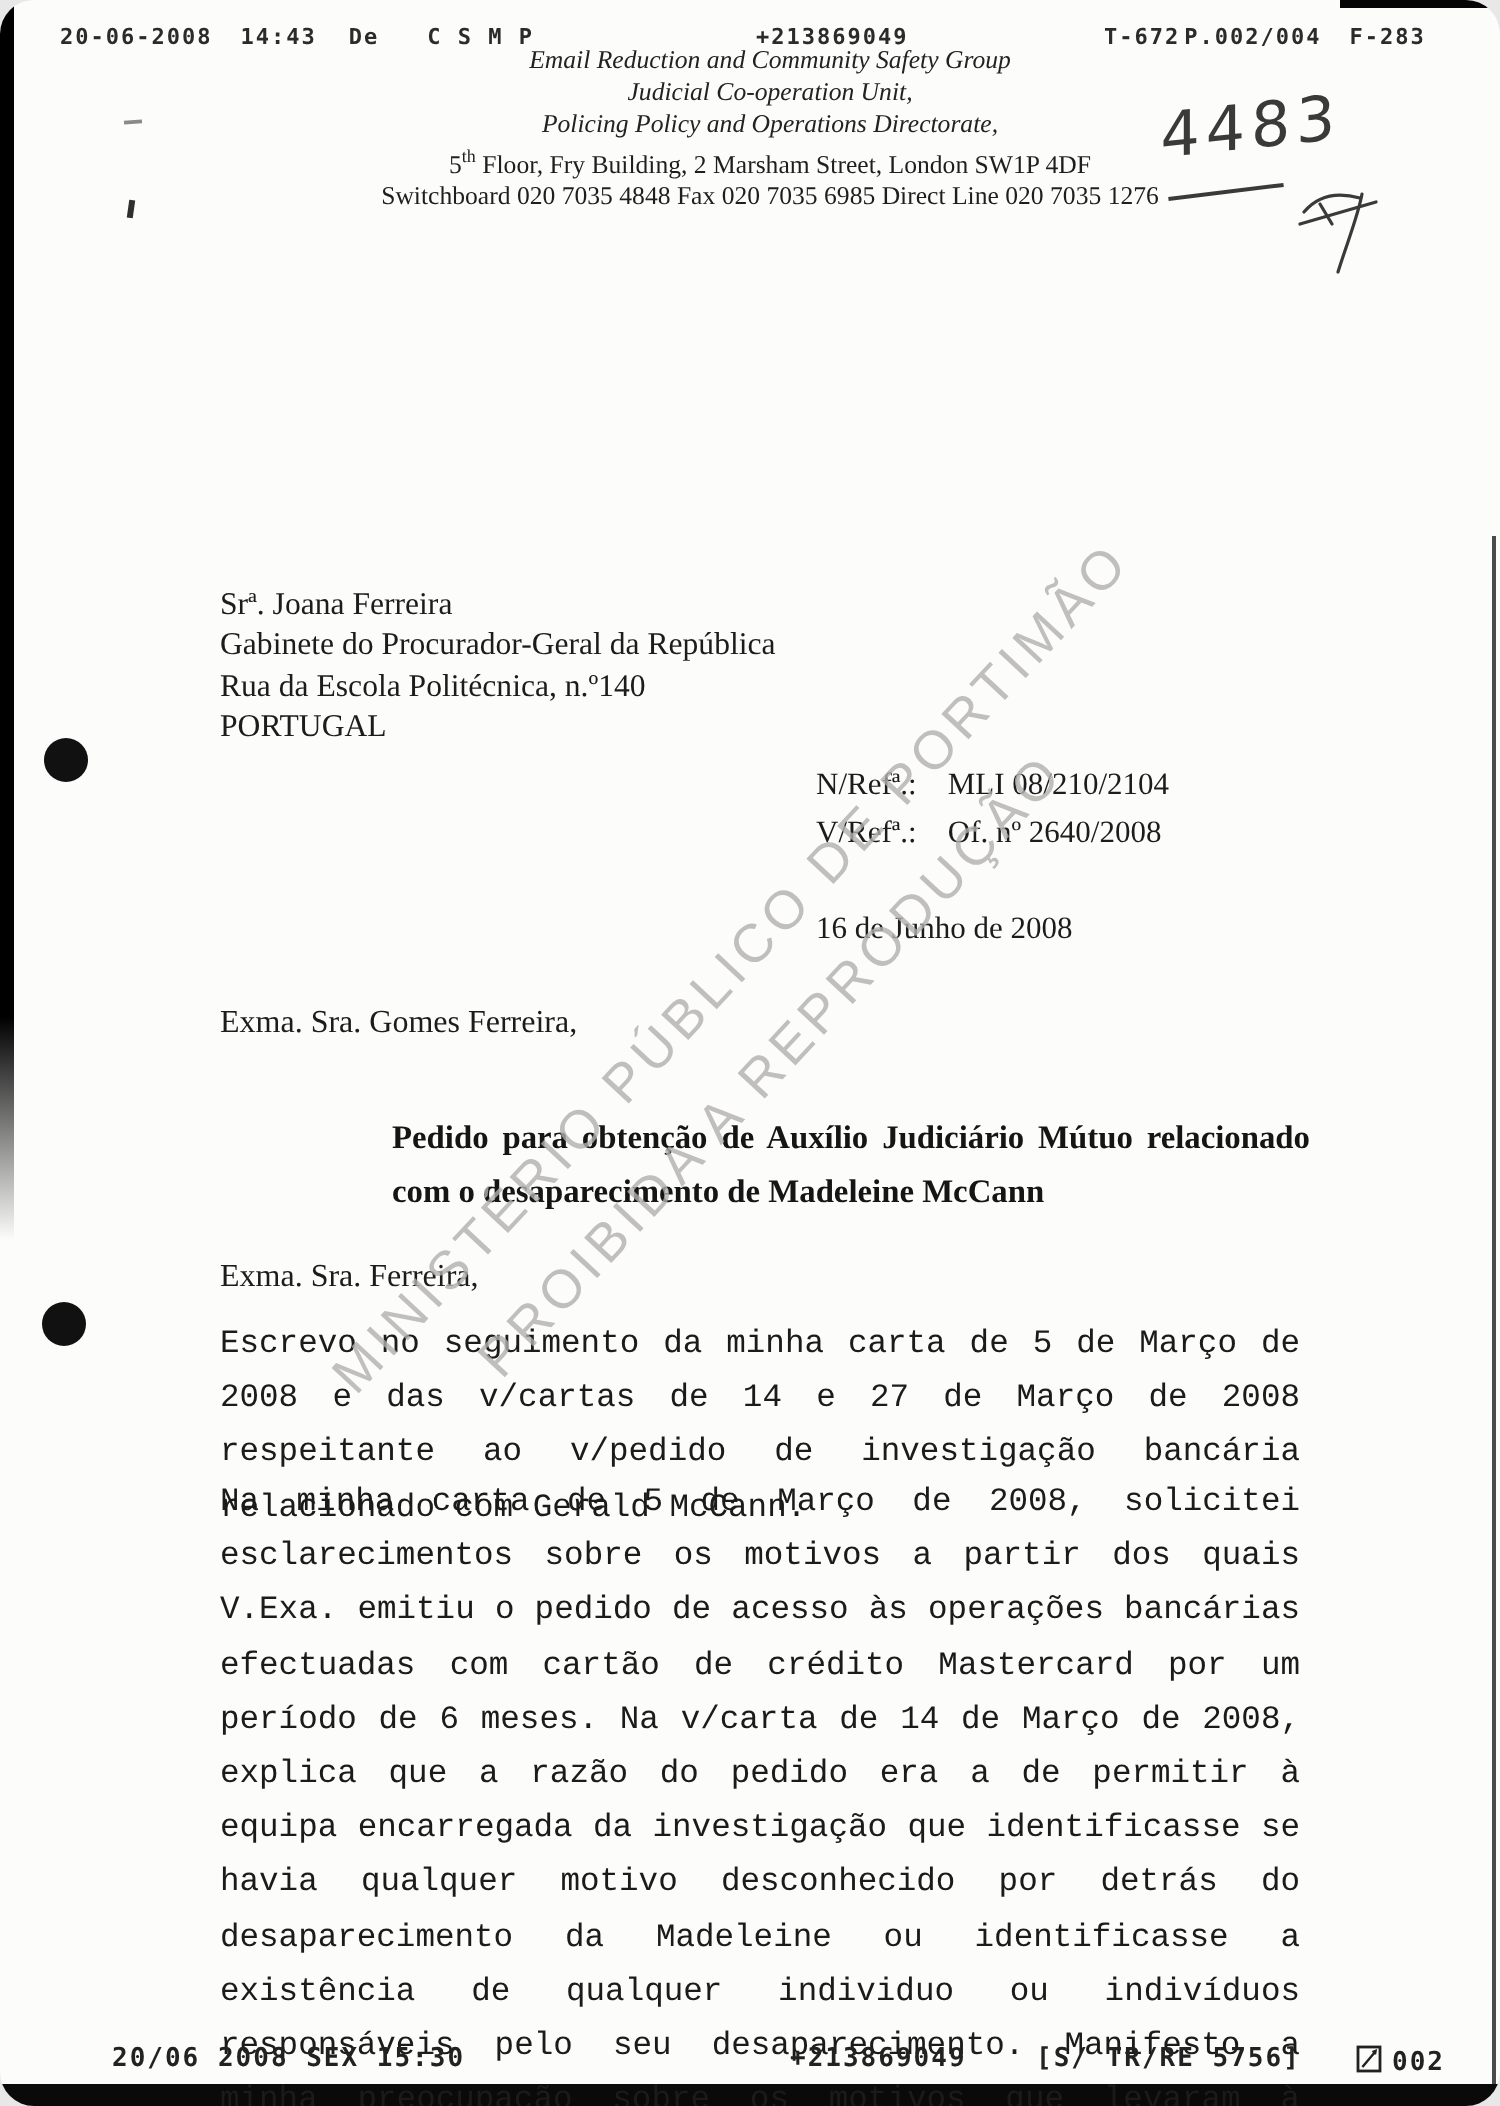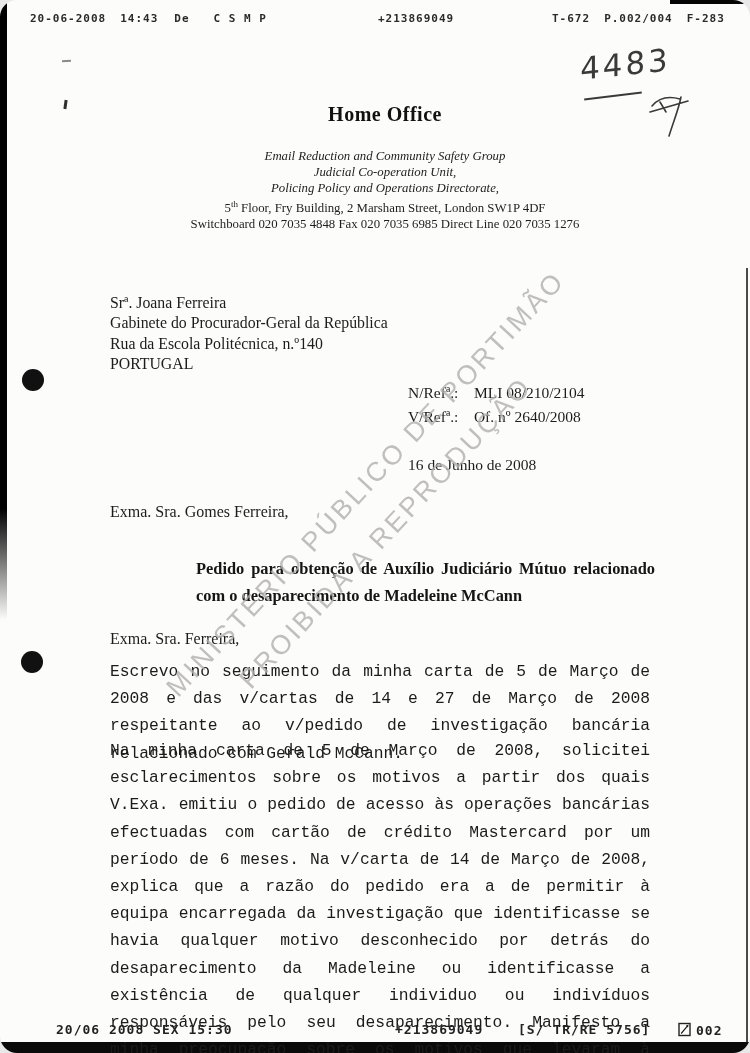--- a/index.html
+++ b/index.html
@@ -73,33 +73,32 @@
   <div class="hole" style="left:22px;top:369px;"></div>
   <div class="hole" style="left:21px;top:651px;"></div>
   <div class="mark-dash"></div>
   <div class="mark-tick"></div>
 
   <div class="faxline" style="left:30px;top:12px;">
     <span>20-06-2008</span><span style="margin-left:14px;">14:43</span><span style="margin-left:16px;">De</span><span style="margin-left:24px;">C S M P</span>
   </div>
   <div class="faxline" style="left:378px;top:12px;">+213869049</div>
   <div class="faxline" style="left:552px;top:12px;">
-    <span>T-672</span><span style="margin-left:14px;">P.002/004</span><span style="margin-left:14px;">F-283</span>
+    <span>T-672</span><span style="margin-left:2px;">P.002/004</span><span style="margin-left:14px;">F-283</span>
   </div>
 
   <div class="hand-number">4483</div>
   <div class="hand-underline"></div>
   <div class="hand-initials">
     <svg width="44" height="52" viewBox="0 0 44 52">
       <path d="M4 20 Q14 8 32 13 M2 26 L40 15 M33 11 C31 22 26 34 21 50 M12 16 L18 26" stroke="#3a3a3a" stroke-width="1.6" fill="none" stroke-linecap="round"></path>
     </svg>
   </div>
 
   <div class="letterhead">
-    <div class="ho-title">Home Office</div>
     <div class="dept">
       <div>Email Reduction and Community Safety Group</div>
       <div>Judicial Co-operation Unit,</div>
       <div>Policing Policy and Operations Directorate,</div>
     </div>
     <div class="addr"><span>5</span><sup>th</sup><span> Floor, Fry Building, 2 Marsham Street, London SW1P 4DF</span></div>
     <div class="addr">Switchboard 020 7035 4848 Fax 020 7035 6985 Direct Line 020 7035 1276</div>
   </div>
 
   <div class="recipient">

